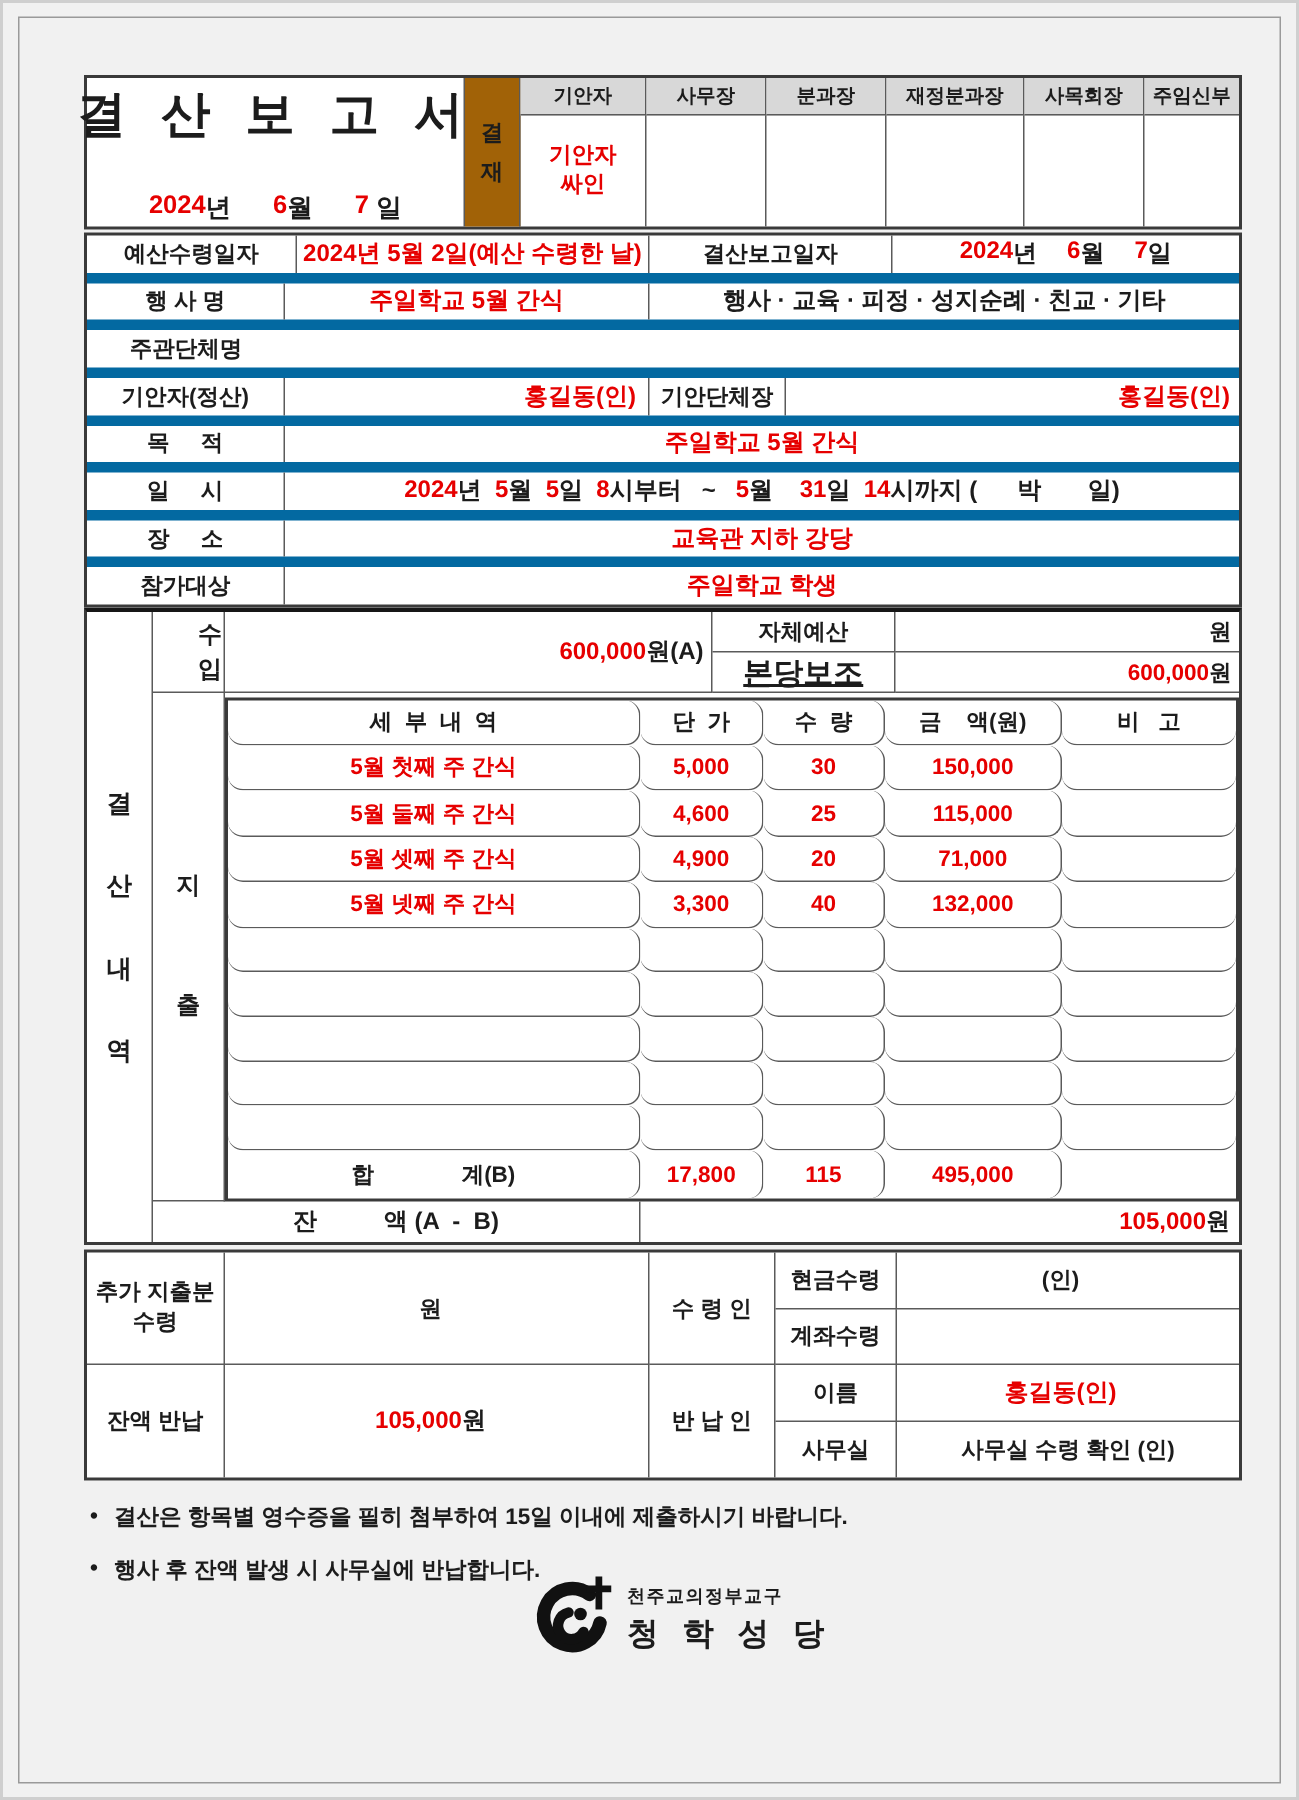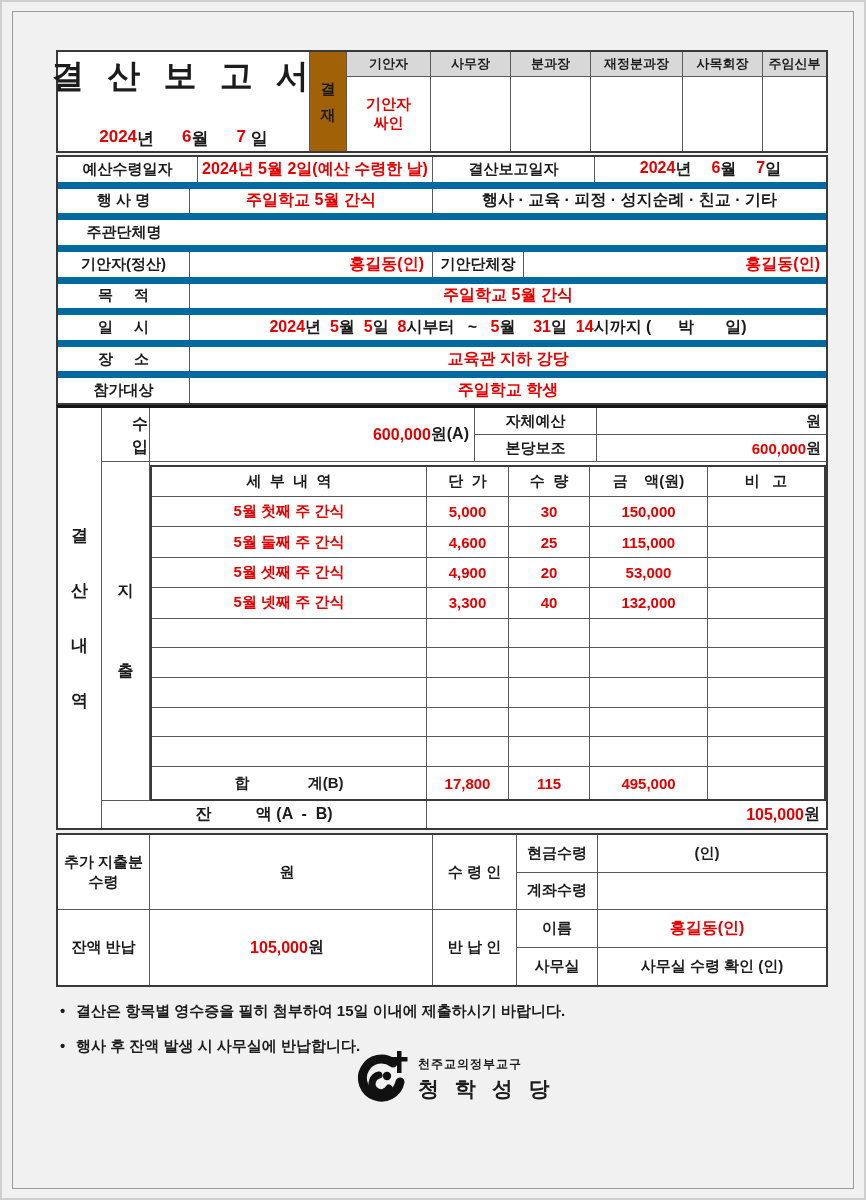--- a/index.html
+++ b/index.html
@@ -45,28 +45,28 @@
   .settle { position:absolute; left:56px; top:405px; width:772px; height:425px;
     border:2px solid #3a3a3a; border-top:3px solid #161616; background:#fff; box-sizing:border-box; }
   .settle > div { position:absolute; box-sizing:border-box; }
   .colA   { left:0; top:0; width:44px; height:420px; border-right:1px solid #5a5a5a; display:flex; align-items:center; justify-content:center; }
   .colA .vlabel { width:20px; font-size:17px; line-height:55px; }
   .incB   { left:44px; top:0; width:48px; height:54px; border-right:1px solid #5a5a5a; border-bottom:1px solid #5a5a5a; display:flex; align-items:center; justify-content:flex-end; }
   .incB .vlabel { width:18px; font-size:16px; line-height:23px; }
   .incV   { left:92px; top:0; width:325px; height:54px; border-right:1px solid #5a5a5a; border-bottom:1px solid #5a5a5a; display:flex; align-items:center; justify-content:flex-end; padding-right:5px; font-size:16px; }
   .subL1  { left:417px; top:0;    width:122px; height:27px; border-right:1px solid #5a5a5a; border-bottom:1px solid #5a5a5a; display:flex; align-items:center; justify-content:center; font-size:15px; }
   .subV1  { left:539px; top:0;    width:229px; height:27px; border-bottom:1px solid #5a5a5a; display:flex; align-items:center; justify-content:flex-end; padding-right:5px; font-size:15px; }
-  .subL2  { left:417px; top:27px; width:122px; height:27px; border-right:1px solid #5a5a5a; border-bottom:1px solid #5a5a5a; display:flex; align-items:center; justify-content:center; font-size:15px; }
+  .subL2  { left:417px; top:27px; width:122px; height:27px; border-right:1px solid #5a5a5a; border-bottom:1px solid #5a5a5a; display:flex; align-items:center; justify-content:center; font-size:20px;text-decoration:underline; }
   .subV2  { left:539px; top:27px; width:229px; height:27px; border-bottom:1px solid #5a5a5a; display:flex; align-items:center; justify-content:flex-end; padding-right:5px; font-size:15px; }
   .expB   { left:44px; top:54px; width:48px; height:339px; border-right:1px solid #5a5a5a; border-bottom:1px solid #5a5a5a; display:flex; align-items:center; justify-content:center; }
   .expB .vlabel { width:18px; font-size:16px; line-height:80px; }
   .dtable { left:92px; top:57px; width:676px; height:336px; border:2px solid #3a3a3a;
     display:grid; grid-template-columns:275px 82px 81px 118px 1fr;
     grid-template-rows:30px repeat(4,30.4px) repeat(5,29.7px) 1fr; }
-  .dc { display:flex; align-items:center; justify-content:center; border-right:1px solid #5a5a5a; border-bottom:1px solid #5a5a5a; font-size:15px; box-sizing:border-box; }
+  .dc { display:flex; align-items:center; justify-content:center; border-right:1px solid #5a5a5a; border-bottom:1px solid #5a5a5a; font-size:15px; box-sizing:border-box;border-radius:10px; }
   .dc.last { border-right:none; } .dc.bot { border-bottom:none; }
   .balL { left:44px; top:393px; width:325px; height:27px; border-right:1px solid #5a5a5a; display:flex; align-items:center; justify-content:center; font-size:16px; }
   .balV { left:369px; top:393px; width:399px; height:27px; display:flex; align-items:center; justify-content:flex-end; padding-right:6px; font-size:16px; }
 
   
   .bottom { position:absolute; left:56px; top:833px; width:772px; height:154px;
     border:2px solid #3a3a3a; background:#fff; box-sizing:border-box; display:grid;
     grid-template-columns:92px 283px 84px 81px 1fr; grid-template-rows:repeat(4,1fr); }
   .bc { display:flex; align-items:center; justify-content:center; box-sizing:border-box; font-size:15px; }
   .span2 { grid-row:span 2; }
@@ -232,21 +232,21 @@
 
       <div class="dc red">5월 둘째 주 간식</div>
       <div class="dc red">4,600</div>
       <div class="dc red">25</div>
       <div class="dc red">115,000</div>
       <div class="dc last"></div>
 
       <div class="dc red">5월 셋째 주 간식</div>
       <div class="dc red">4,900</div>
       <div class="dc red">20</div>
-      <div class="dc red">53,000</div>
+      <div class="dc red">71,000</div>
       <div class="dc last"></div>
 
       <div class="dc red">5월 넷째 주 간식</div>
       <div class="dc red">3,300</div>
       <div class="dc red">40</div>
       <div class="dc red">132,000</div>
       <div class="dc last"></div>
 
       <div class="dc"></div>
       <div class="dc"></div>

